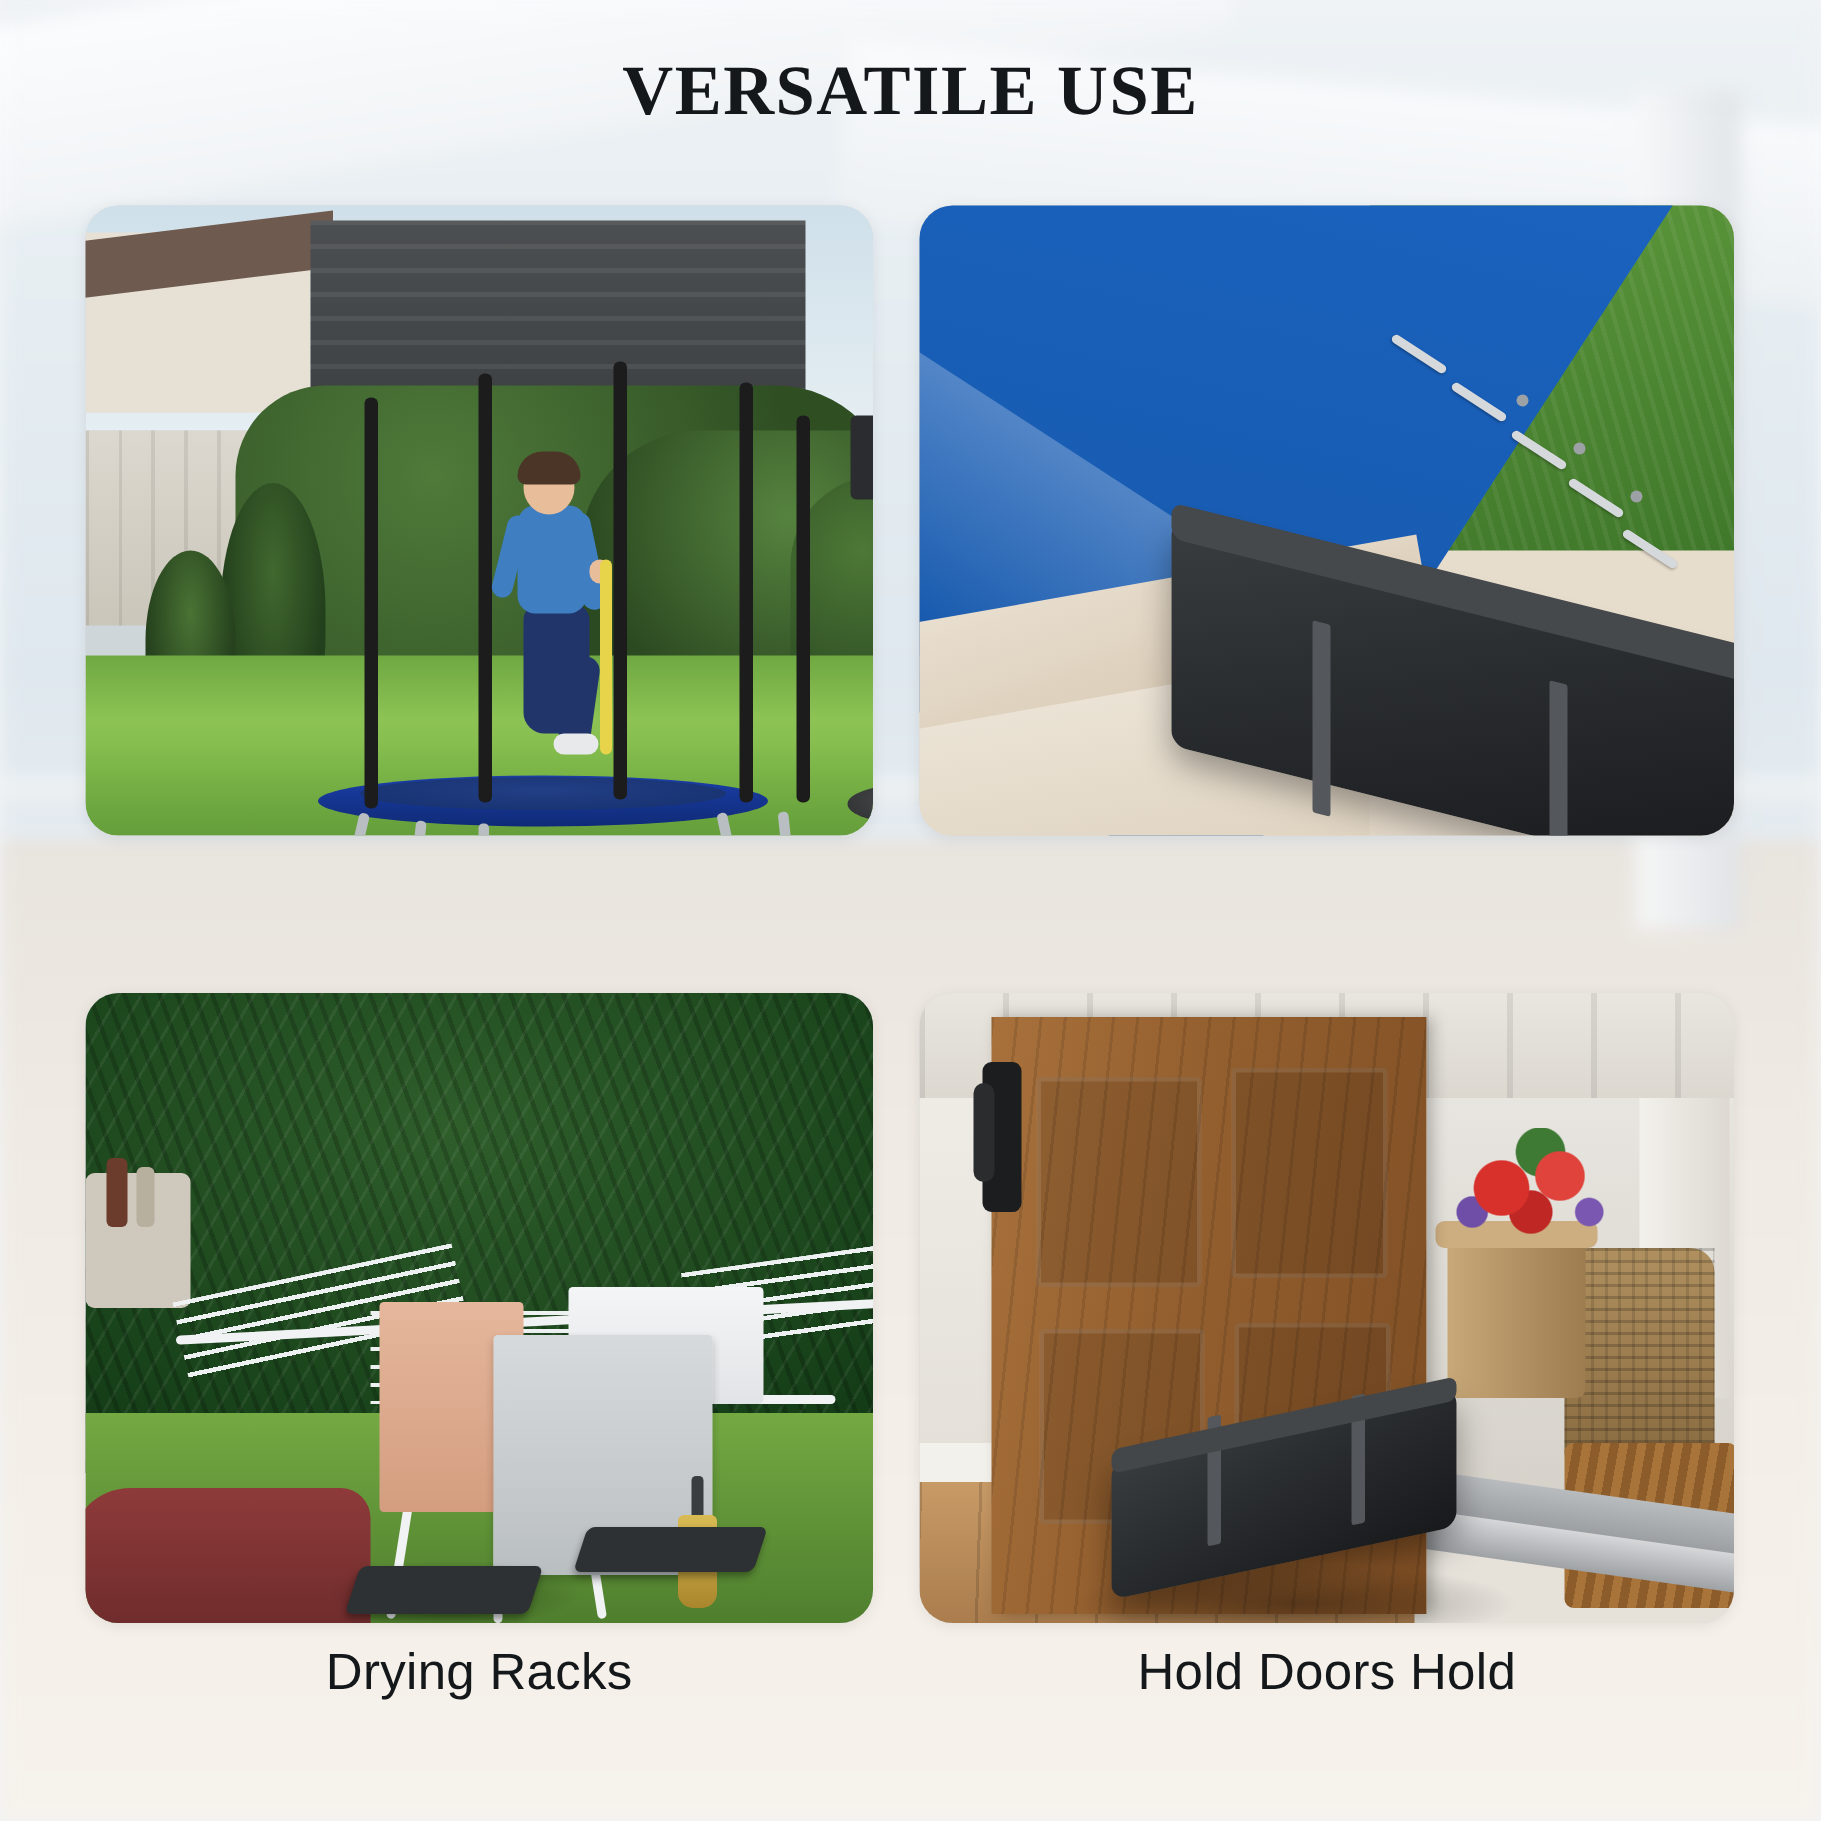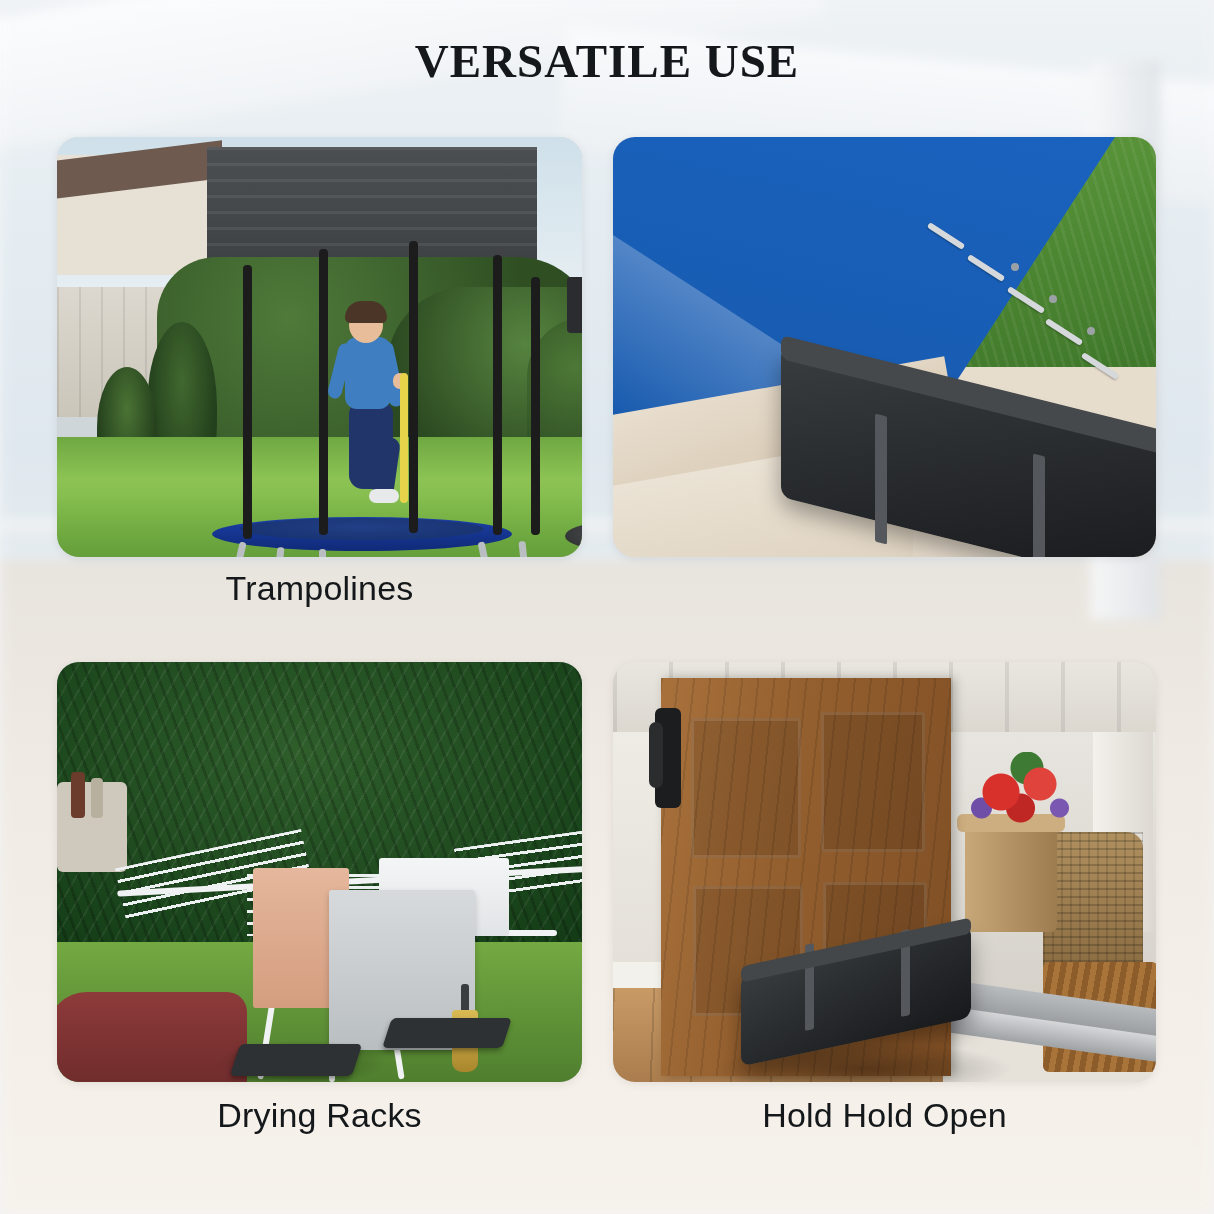--- a/index.html
+++ b/index.html
@@ -287,21 +287,20 @@
       <div class="l boy-shoe"></div>
       <div class="l boy-torso"></div>
       <div class="l boy-arm2"></div>
       <div class="l boy-arm1"></div>
       <div class="l boy-hand"></div>
       <div class="l boy-head"></div>
       <div class="l boy-hair"></div>
       <div class="l p1-handle"></div>
 
     </div>
-    <div class="caption">Trampolines</div>
   </div>
 
   <div class="cell tr">
     <div class="photo">
       <div class="l" style="left:0;top:0;width:100%;height:100%;background:#e7ddcd;"></div>
       <div class="l" style="left:300px;top:-30px;width:400px;height:260px;background:linear-gradient(170deg,#5f9a3c,#3d7529);"></div>
       <div class="l" style="left:300px;top:-30px;width:400px;height:260px;background:repeating-linear-gradient(74deg, rgba(255,255,255,.06) 0 3px, transparent 3px 9px);"></div>
       <div class="l p2-deck"></div>
       <div class="l p2-cover"></div>
       <div class="l p2-cover-sheen"></div>
@@ -388,16 +387,16 @@
       <div class="l p4-panel" style="left:210px; top:220px; width:104px; height:130px;"></div>
       <div class="l p4-handle"></div>
       <div class="l p4-handle2"></div>
 
       <div class="l shadow-soft" style="left:100px; top:380px; width:300px; height:54px;"></div>
       <div class="l pad-body" style="left:128px; top:288px; width:230px; height:92px; transform:skewY(-12deg);"></div>
       <div class="l pad-strap" style="left:192px; top:282px; width:9px; height:86px; transform:skewY(-12deg);"></div>
       <div class="l pad-strap" style="left:288px; top:268px; width:9px; height:86px; transform:skewY(-12deg);"></div>
       <div class="l" style="left:128px; top:280px; width:230px; height:16px; background:#44474a; transform:skewY(-12deg); border-radius:6px;"></div>
     </div>
-    <div class="caption">Hold Hold Open</div>
+    <div class="caption">Hold Doors Hold</div>
   </div>
 
 </div>
 
 </body></html>

